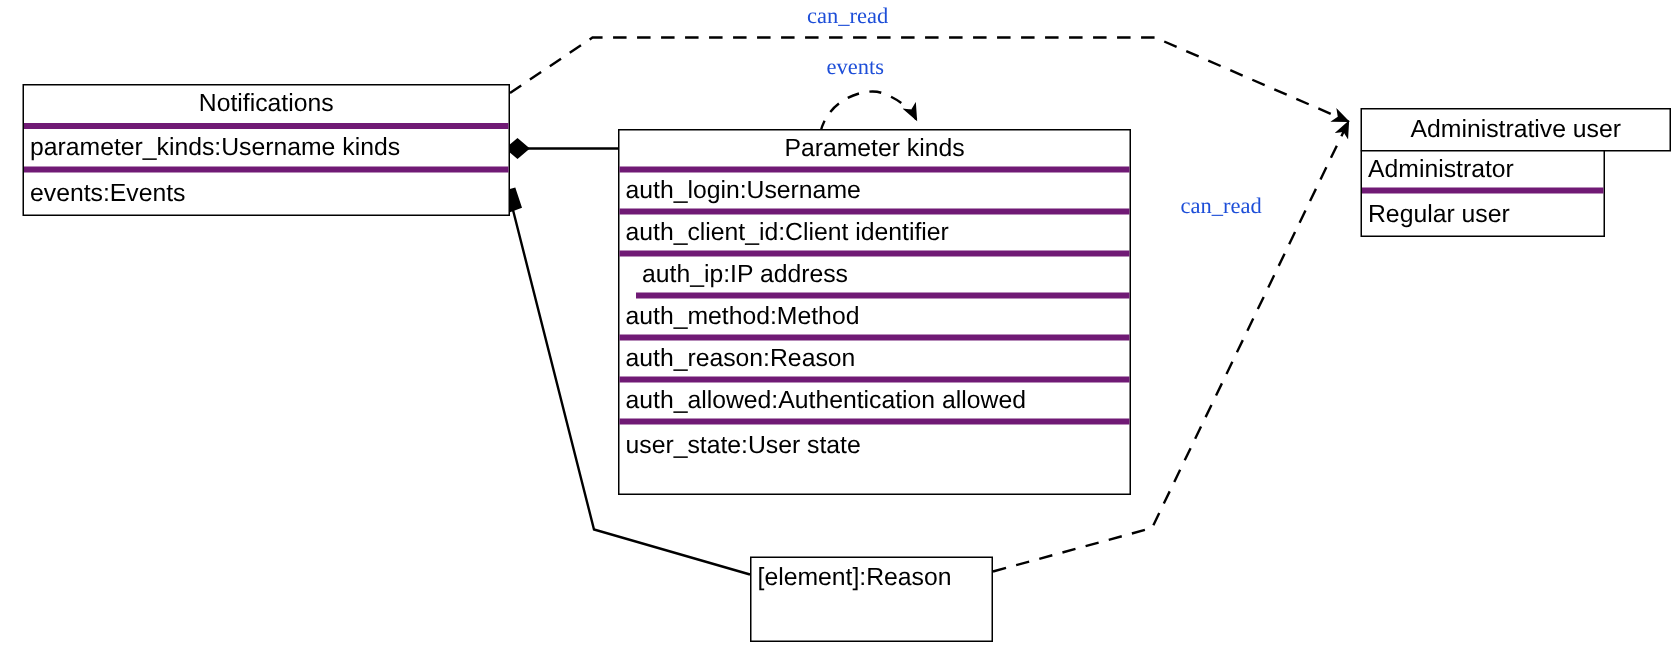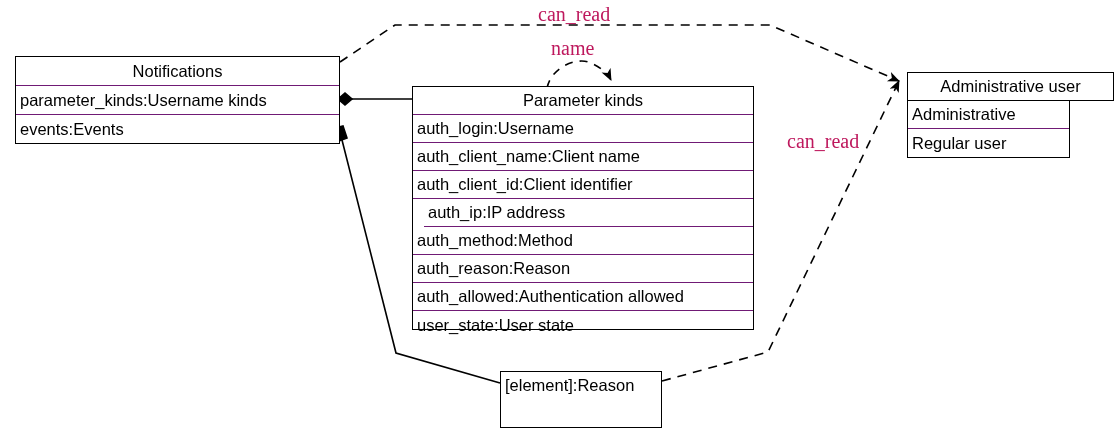--- a/index.html
+++ b/index.html
@@ -23,42 +23,42 @@
     height: 440px;
   }
   .node {
     position: absolute;
     box-sizing: border-box;
     border: 1px solid #000000;
     background: #ffffff;
   }
   .row {
     box-sizing: border-box;
-    border-bottom: 1px solid #701a75;
+    border-bottom: 4px solid #701a75;
     font-family: "Liberation Sans", sans-serif;
     font-size: 16.5px;
     color: #000000;
     line-height: 1;
     white-space: nowrap;
     display: flex;
     align-items: center;
     padding-left: 4px;
   }
   .row:last-child {
     border-bottom: none;
   }
   .row.title {
     justify-content: center;
     padding-left: 0;
   }
   .edge-label {
     position: absolute;
     font-family: "Liberation Serif", serif;
-    font-size: 20px;
-    color: #be185d;
+    font-size: 15px;
+    color: #1d4ed8;
     white-space: nowrap;
     line-height: 1;
   }
 </style>
 </head>
 <body>
 
 <div id="canvas">
 
   <svg class="edges" viewBox="0 0 1115 440" width="1115" height="440">
@@ -83,42 +83,41 @@
 
   <div class="node" style="left:15px; top:56px; width:325px; height:88px;">
     <div class="row title" style="height:29px;">Notifications</div>
     <div class="row" style="height:29px;">parameter_kinds:Username kinds</div>
     <div class="row" style="height:28px;">events:Events</div>
   </div>
 
   <div class="node" style="left:412px; top:86px; width:342px; height:244px;">
     <div class="row title" style="height:28px;">Parameter kinds</div>
     <div class="row" style="height:28px;">auth_login:Username</div>
-    <div class="row" style="height:28px;">auth_client_name:Client name</div>
     <div class="row" style="height:28px;">auth_client_id:Client identifier</div>
     <div class="row" style="height:28px;margin-left:11px;">auth_ip:IP address</div>
     <div class="row" style="height:28px;">auth_method:Method</div>
     <div class="row" style="height:28px;">auth_reason:Reason</div>
     <div class="row" style="height:28px;text-align:right;">auth_allowed:Authentication allowed</div>
     <div class="row" style="height:28px;">user_state:User state</div>
   </div>
 
   <div style="position:absolute; left:907px; top:72px;">
     <div class="node" style="position:relative; left:0; top:0; width:207px; height:29px;">
       <div class="row title" style="height:27px; border-bottom:none;">Administrative user</div>
     </div>
     <div class="node" style="position:relative; left:0; top:-1px; width:163px; height:58px;">
-      <div class="row" style="height:28px;">Administrative</div>
+      <div class="row" style="height:28px;">Administrator</div>
       <div class="row" style="height:28px;">Regular user</div>
     </div>
   </div>
 
   <div class="node" style="left:500px; top:371px; width:162px; height:57px;">
     <div class="row" style="height:27px;">[element]:Reason</div>
   </div>
 
   <div class="edge-label" style="left:538px; top:4px;">can_read</div>
 
-  <div class="edge-label" style="left:551px; top:38px;">name</div>
+  <div class="edge-label" style="left:551px; top:38px;">events</div>
 
   <div class="edge-label" style="left:787px; top:131px;">can_read</div>
 
 </div>
 
 </body></html>

